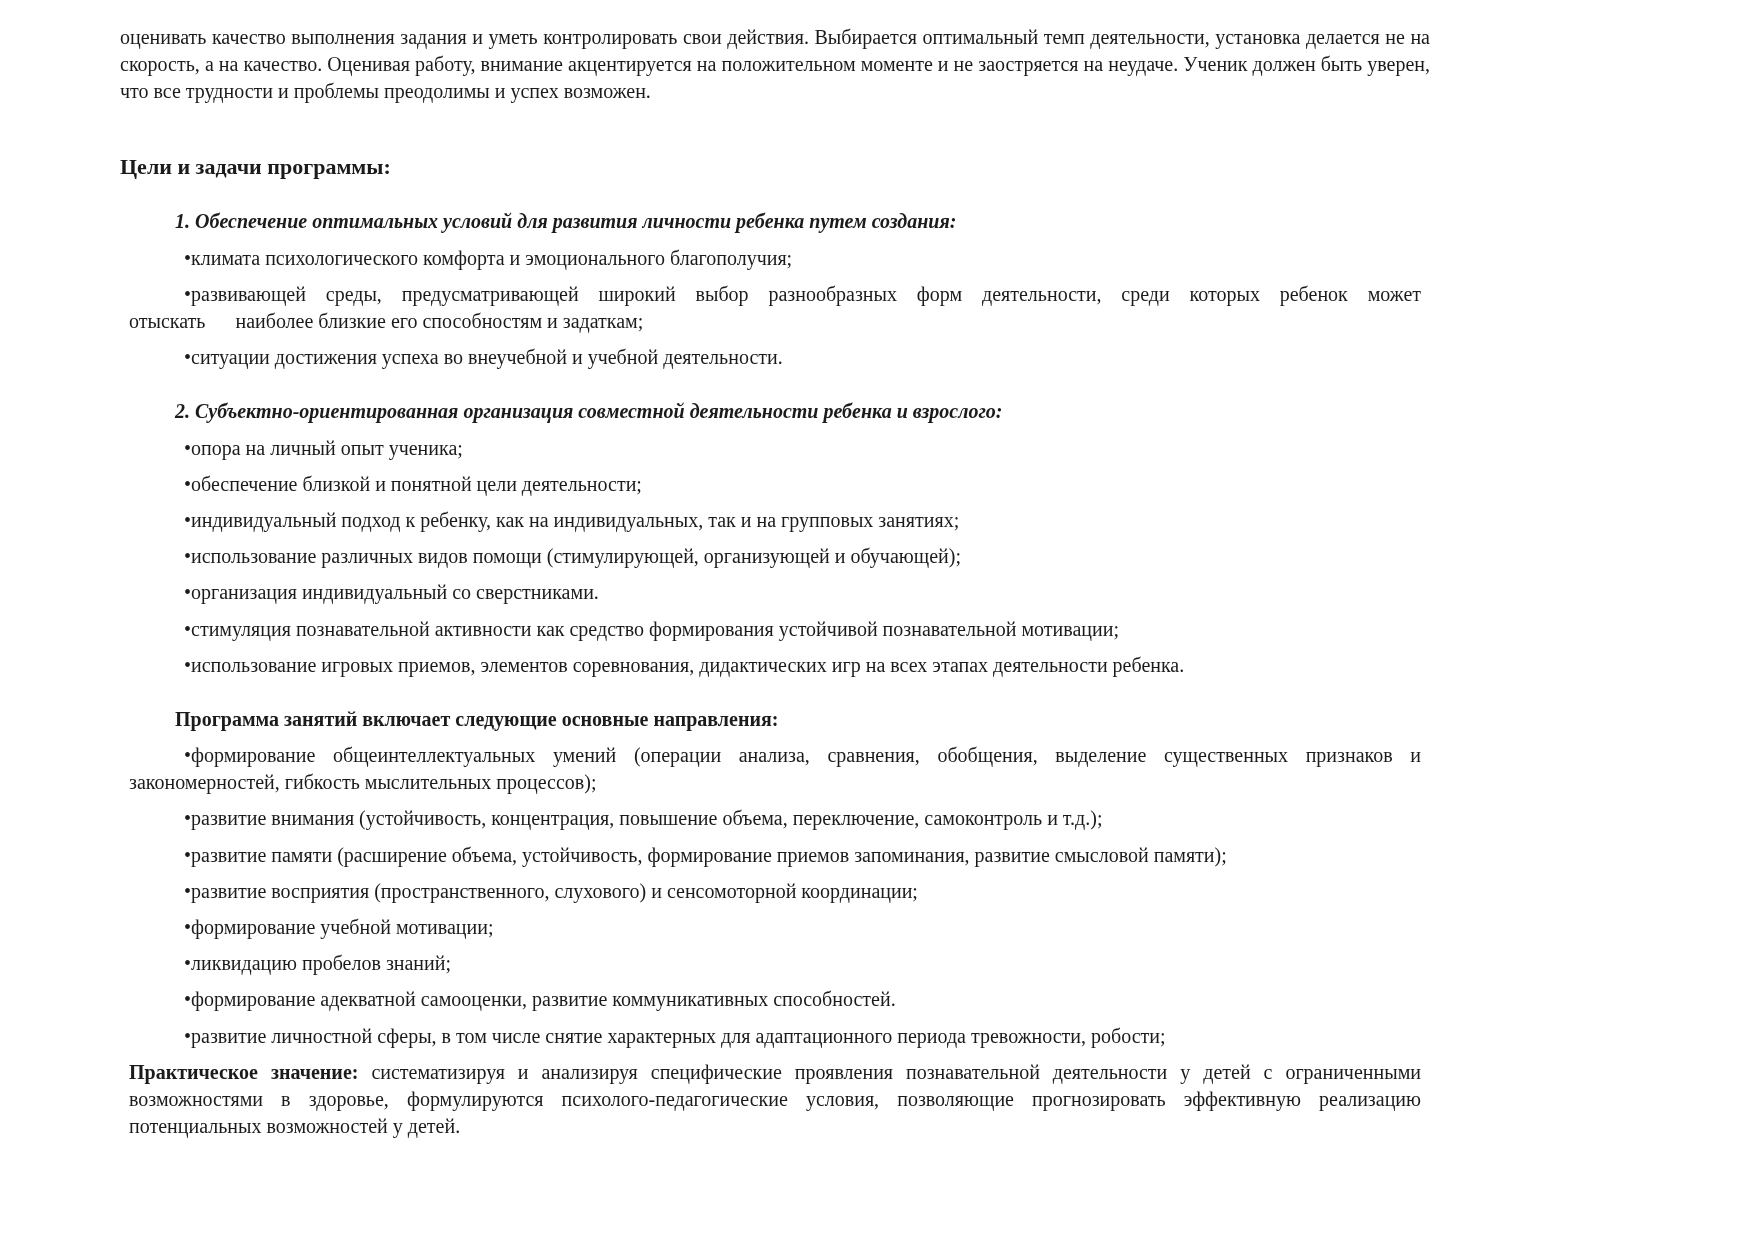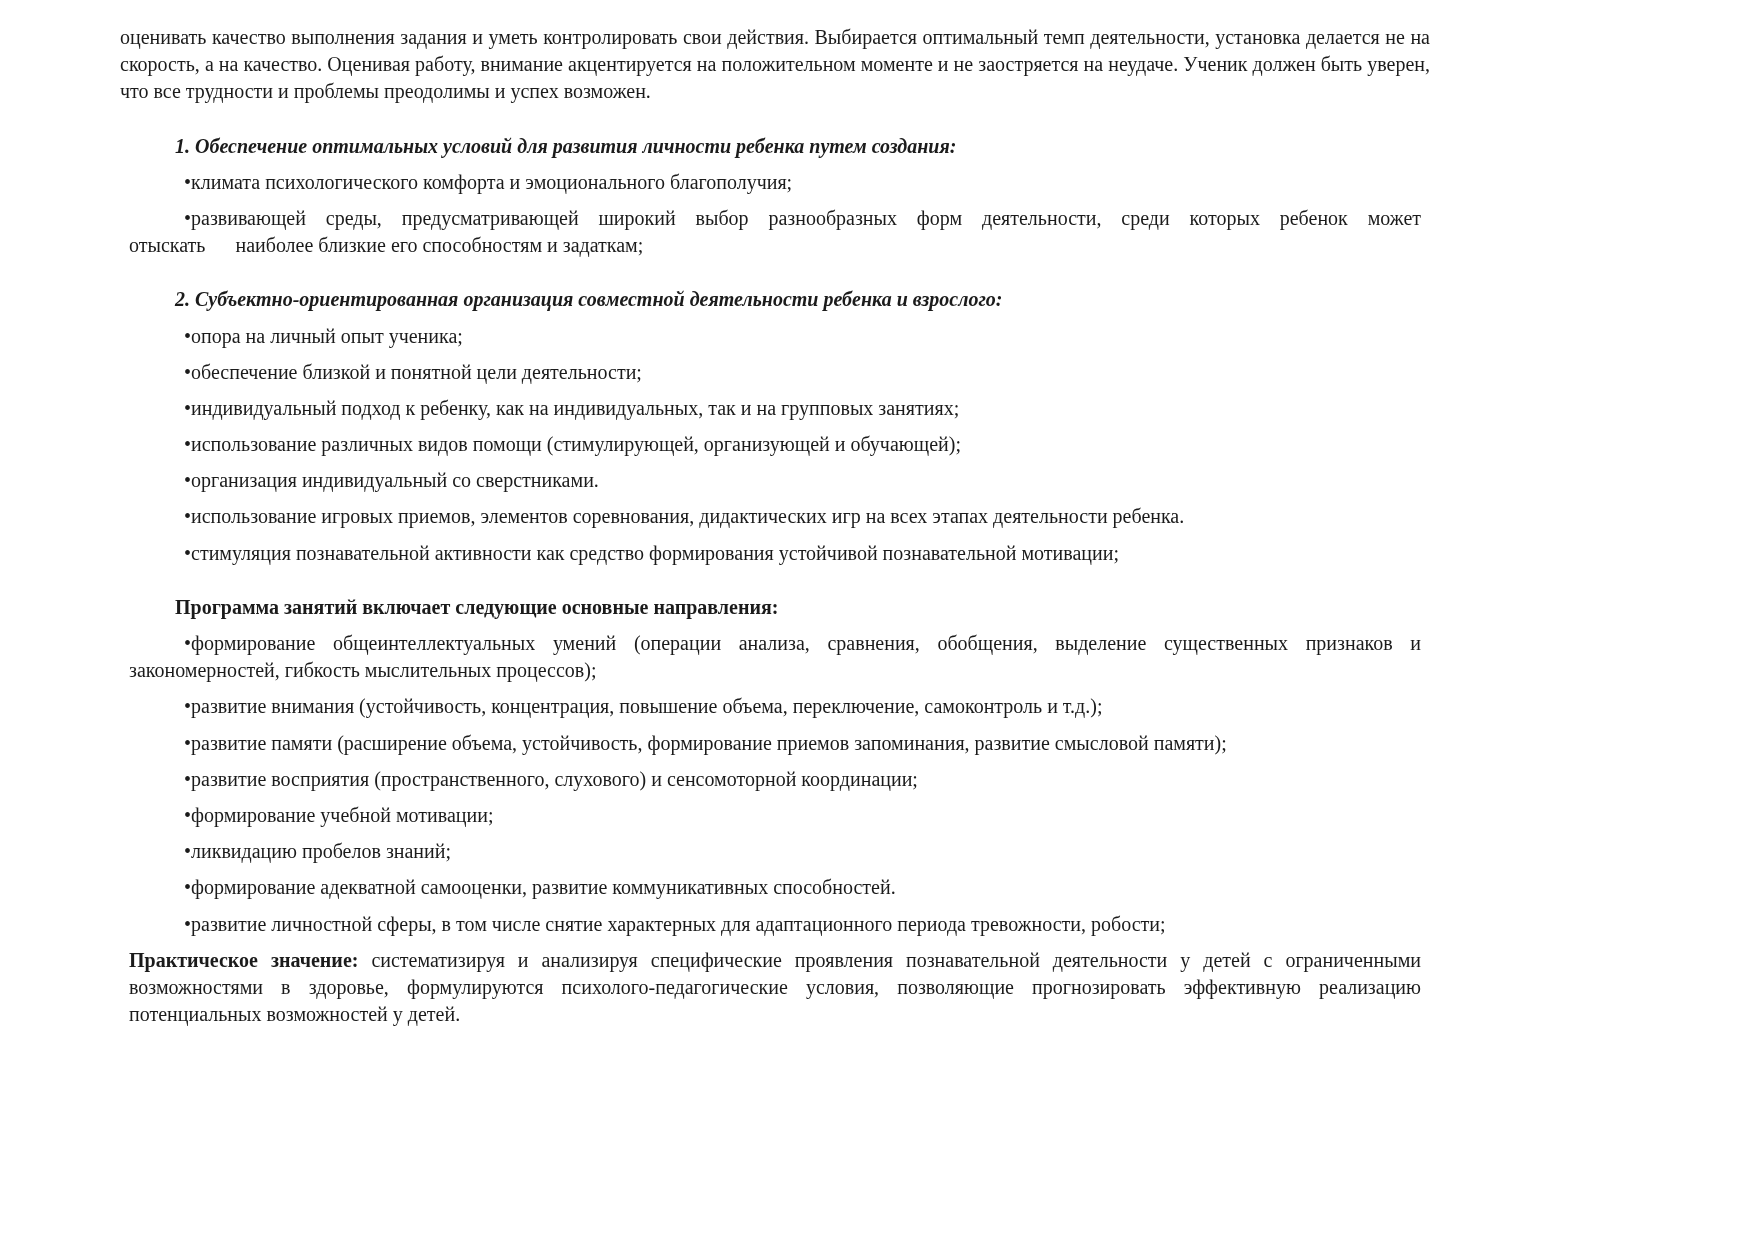--- a/index.html
+++ b/index.html
@@ -49,39 +49,41 @@
   }
   .practical strong { font-weight: bold; }
 </style>
 </head>
 <body>
 
 <div class="page">
 
   <p class="intro">оценивать качество выполнения задания и уметь контролировать свои действия.  Выбирается оптимальный темп деятельности, установка делается не на скорость, а на качество. Оценивая работу, внимание акцентируется на положительном моменте и не заостряется на неудаче. Ученик должен быть уверен, что все трудности и проблемы преодолимы и успех возможен.</p>
 
+  <h2 class="heading">Цели и задачи программы:</h2>
 
   <section>
     <p class="sec-title italic">1. Обеспечение оптимальных условий для развития личности ребенка путем создания:</p>
     <p class="bullet">климата психологического комфорта и эмоционального благополучия;</p>
     <p class="bullet">развивающей среды, предусматривающей широкий выбор разнообразных форм деятельности, среди которых ребенок может отыскать&nbsp;&nbsp;&nbsp;&nbsp;&nbsp;&nbsp;наиболее близкие его способностям и задаткам;</p>
+    <p class="bullet">ситуации достижения успеха во внеучебной и учебной деятельности.</p>
   </section>
 
   <section>
     <p class="sec-title italic">2. Субъектно-ориентированная организация совместной деятельности ребенка и взрослого:</p>
     <p class="bullet">опора на личный опыт ученика;</p>
     <p class="bullet">обеспечение близкой и понятной цели деятельности;</p>
     <p class="bullet">индивидуальный подход к ребенку, как на индивидуальных, так и на групповых занятиях;</p>
     <p class="bullet">использование различных видов помощи (стимулирующей, организующей и обучающей);</p>
     <p class="bullet">организация индивидуальный со сверстниками.</p>
   </section>
 
   <section>
+    <p class="bullet">стимуляция познавательной активности как средство формирования устойчивой познавательной мотивации;</p>
     <p class="bullet">использование игровых приемов, элементов соревнования, дидактических игр на всех этапах деятельности ребенка.</p>
-    <p class="bullet">стимуляция познавательной активности как средство формирования устойчивой познавательной мотивации;</p>
   </section>
 
   <section>
     <p class="sec-title">Программа занятий включает следующие основные направления:</p>
     <p class="bullet">формирование общеинтеллектуальных умений (операции анализа, сравнения, обобщения, выделение существенных признаков и закономерностей, гибкость мыслительных процессов);</p>
     <p class="bullet">развитие внимания (устойчивость, концентрация, повышение объема, переключение, самоконтроль и т.д.);</p>
     <p class="bullet">развитие памяти (расширение объема, устойчивость, формирование приемов запоминания, развитие смысловой памяти);</p>
     <p class="bullet">развитие восприятия (пространственного, слухового) и сенсомоторной координации;</p>
     <p class="bullet">формирование учебной мотивации;</p>
     <p class="bullet">ликвидацию пробелов знаний;</p>

